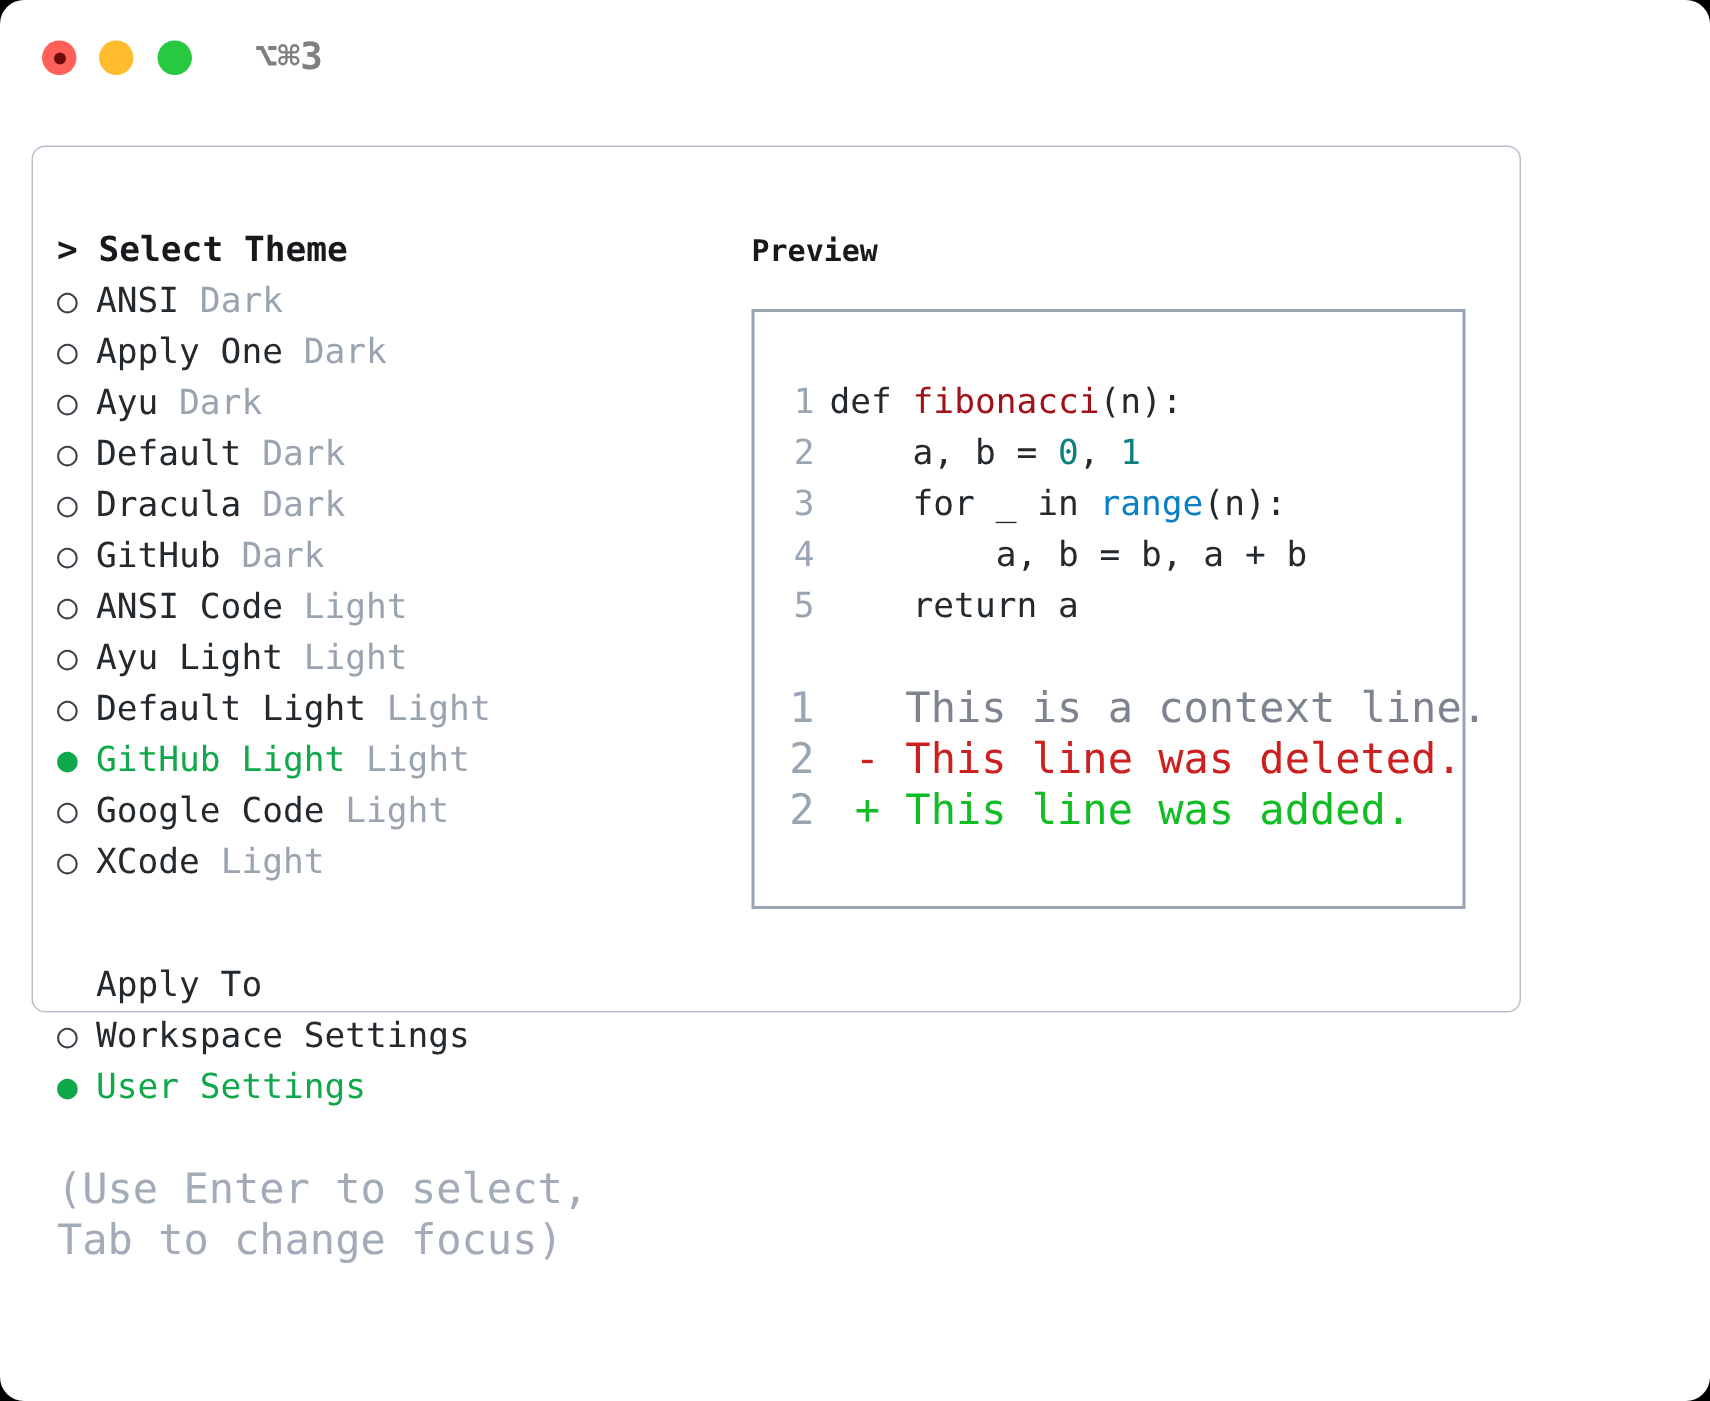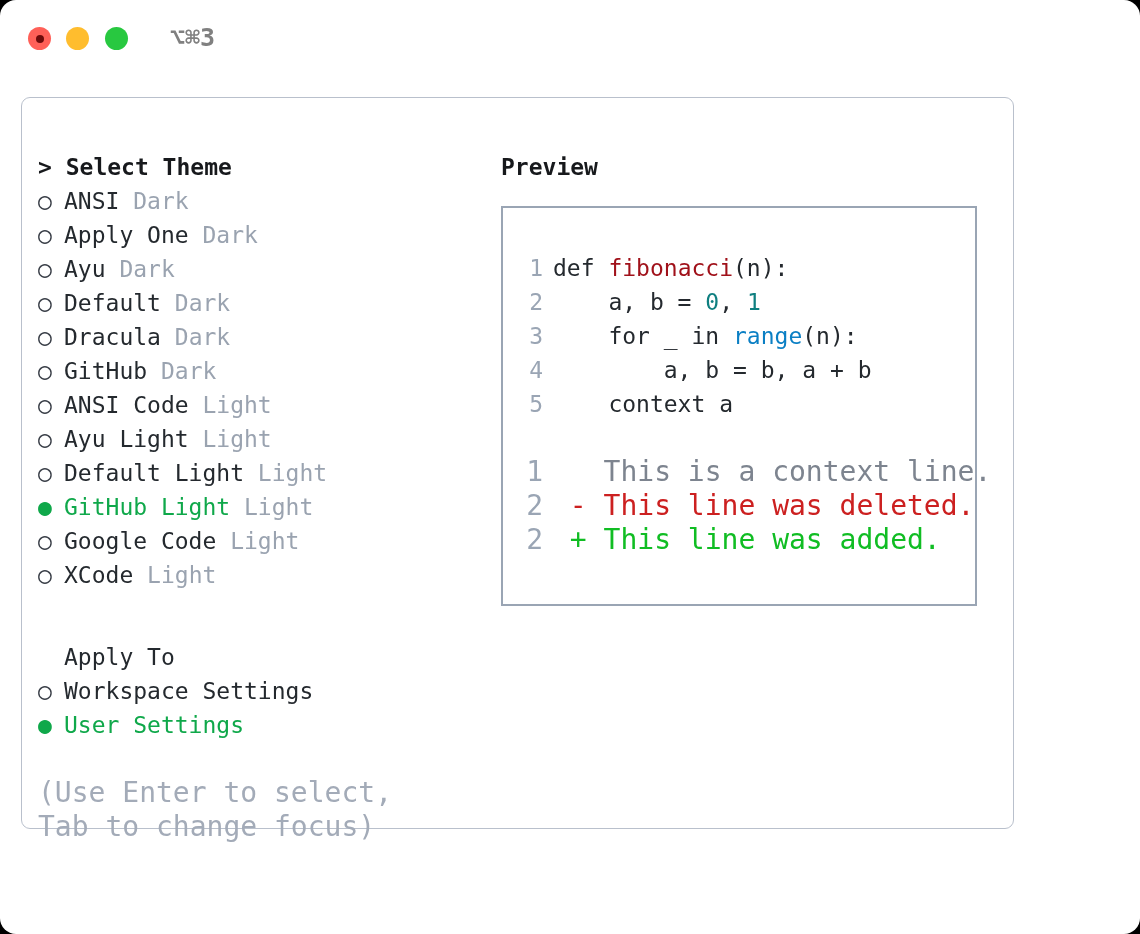--- a/index.html
+++ b/index.html
@@ -64,21 +64,21 @@
     line-height: 32px;
     white-space: pre;
   }
 
   
   #panel {
     position: absolute;
     left: 21px;
     top: 97px;
     width: 993px;
-    height: 732px;
+    height: 578px;
     border: 1px solid #b9c0cc;
     border-radius: 9px;
     box-sizing: border-box;
     background: #ffffff;
   }
 
   
   #left-col {
     position: absolute;
     left: 16px;
@@ -122,21 +122,21 @@
   }
 
   
   #right-col {
     position: absolute;
     left: 479px;
     top: 52px;
     width: 495px;
   }
   #preview-title {
-    font-size: 23px;
+    font-size: 20px;
     font-weight: bold;
     line-height: 34px;
     color: #17191c;
     white-space: pre;
   }
 
   #preview-box {
     margin-top: 22px;
     width: 476px;
     height: 400px;
@@ -221,21 +221,21 @@
 
     <div id="right-col">
       <div id="preview-title">Preview</div>
       <div id="preview-box">
         <div id="code-area">
           <div id="code-lines">
               <div class="cline"><span class="gutter">1</span><span>def </span><span class="fn">fibonacci</span><span>(n):</span></div>
               <div class="cline"><span class="gutter">2</span><span>    a, b = </span><span class="num">0</span><span>, </span><span class="num">1</span></div>
               <div class="cline"><span class="gutter">3</span><span>    for _ in </span><span class="bi">range</span><span>(n):</span></div>
               <div class="cline"><span class="gutter">4</span><span>        a, b = b, a + b</span></div>
-              <div class="cline"><span class="gutter">5</span><span>    context a</span></div>
+              <div class="cline"><span class="gutter">5</span><span>    return a</span></div>
             </div>
           <div id="diff-area">
               <div class="dline d-ctx"><span class="gutter">1</span><span>   </span><span>This is a context line.</span></div>
               <div class="dline d-del"><span class="gutter">2</span><span> - </span><span>This line was deleted.</span></div>
               <div class="dline d-add"><span class="gutter">2</span><span> + </span><span>This line was added.</span></div>
             </div>
         </div>
       </div>
     </div>
 

